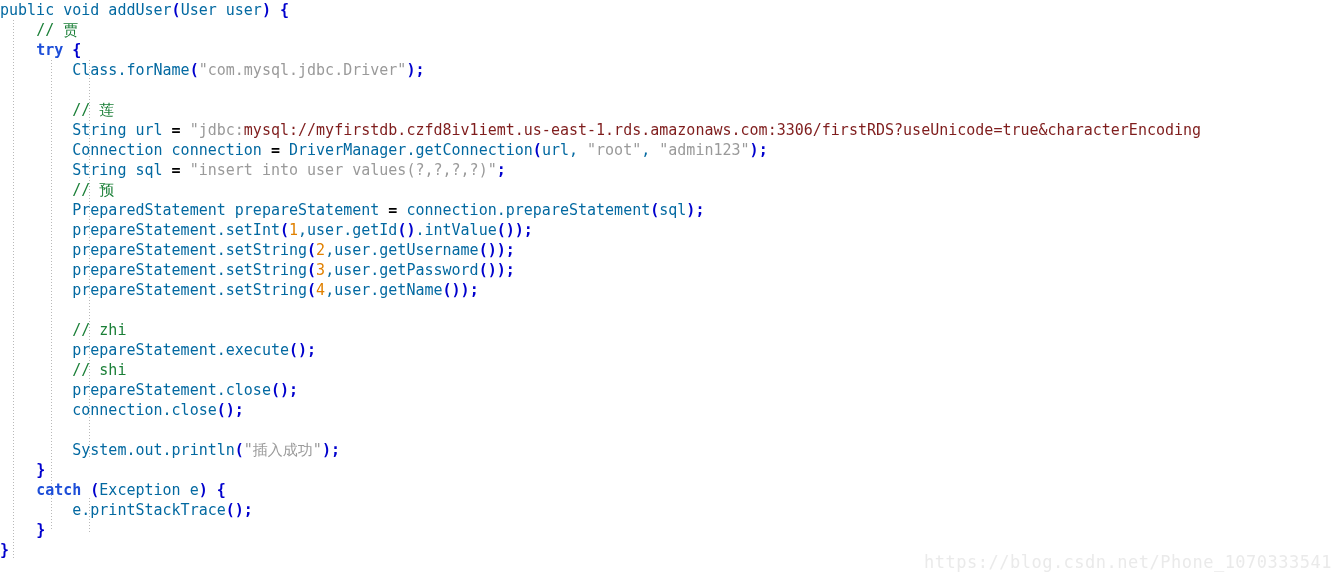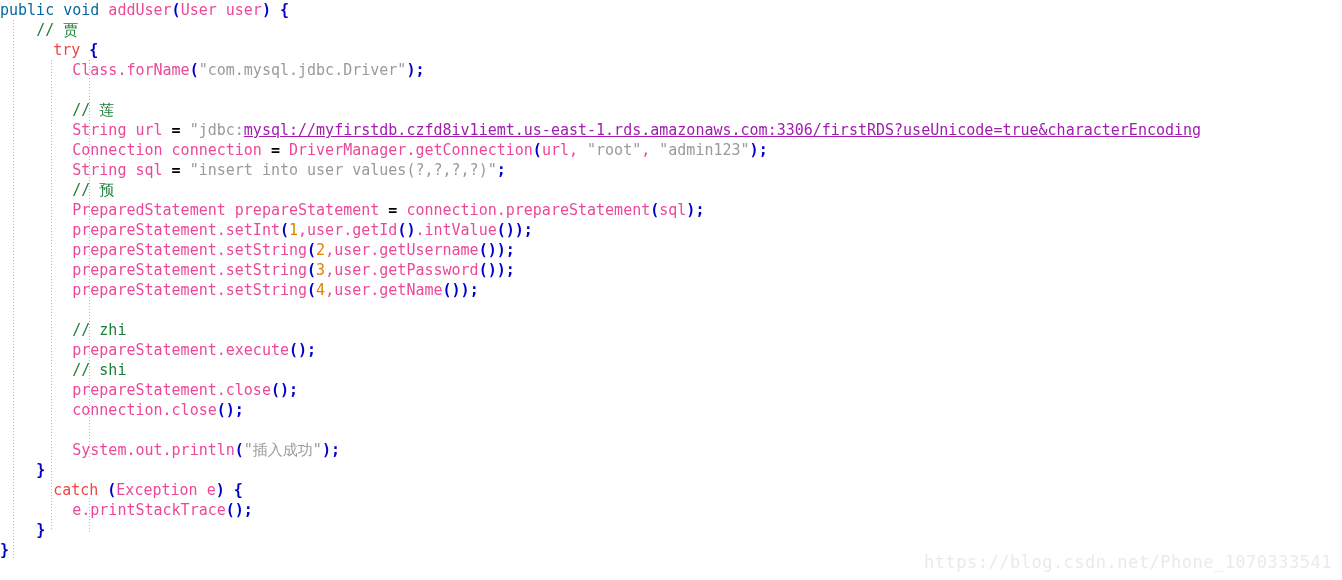--- a/index.html
+++ b/index.html
@@ -54,24 +54,24 @@
     white-space: pre;
     overflow: hidden;
   }
   .line-inner {
     display: inline-block;
     white-space: pre;
   }
 
   
   .tok-kw-mod   { color: #0369a1; }          
-  .tok-kw-ctrl  { color: #ef4444; font-weight: normal; margin-left: 17px; }  
-  .tok-plain    { color: #ec4899; }
+  .tok-kw-ctrl  { color: #1d4ed8; font-weight: bold; }  
+  .tok-plain    { color: #0369a1; }
   .tok-str      { color: #9a9a9a; }          
-  .tok-str-url  { color: #a21caf; text-decoration: underline; }
+  .tok-str-url  { color: #7f1d1d; }
   .tok-num      { color: #e08000; }          
   .tok-punct    { color: #0000cd; font-weight: bold; }  
   .tok-op       { color: #000000; font-weight: bold; }  
   .tok-comment  { color: #1a7f37; }          
   .tok-brace    { color: #0000cd; font-weight: bold; }
 
   .watermark {
     position: absolute;
     right: 10px;
     bottom: 8px;

